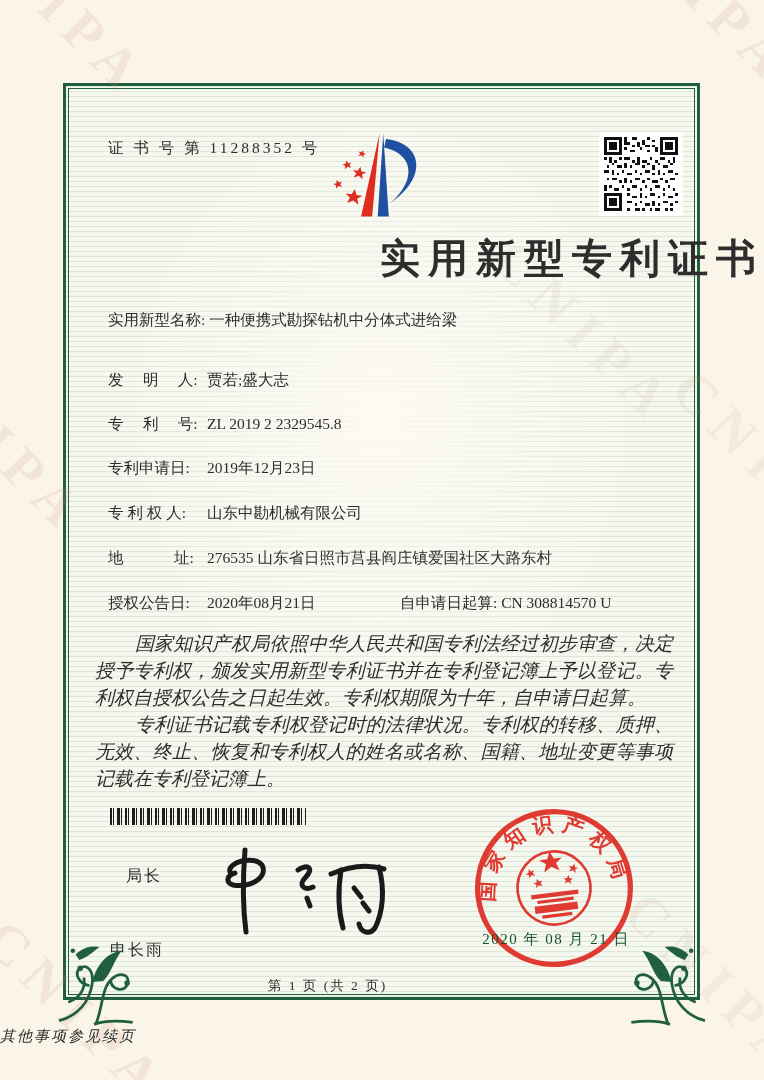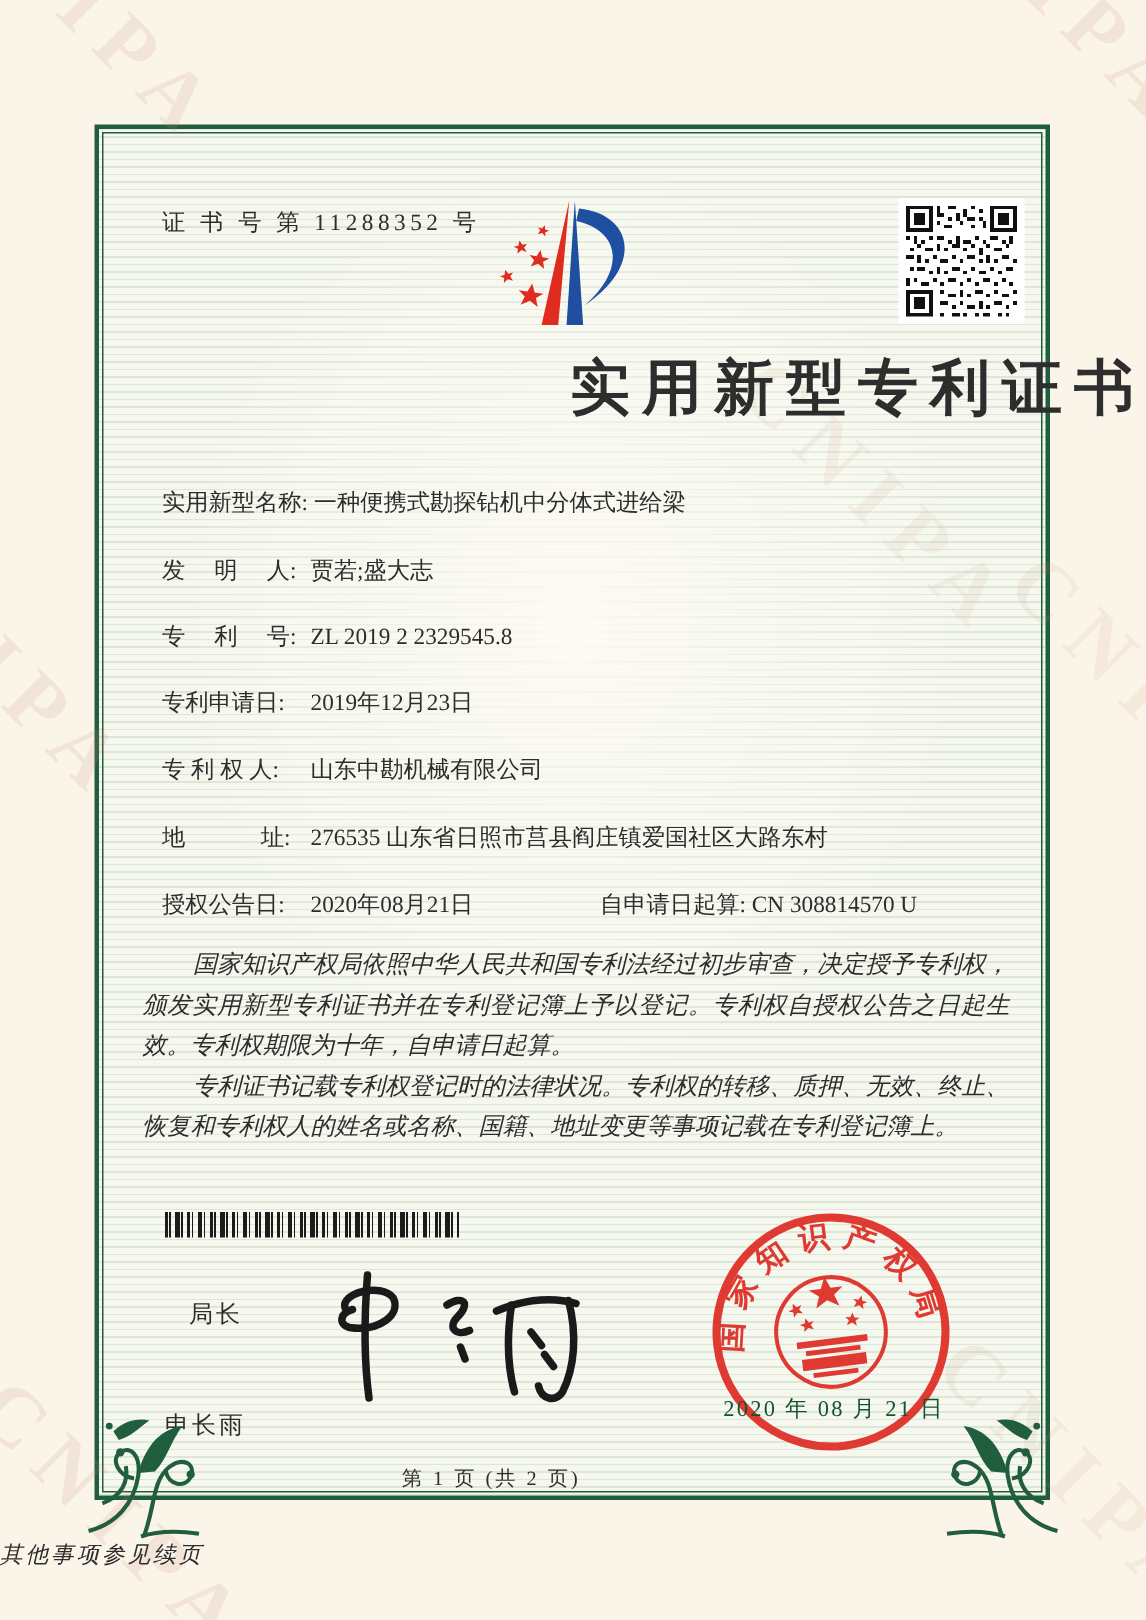--- a/index.html
+++ b/index.html
@@ -26,25 +26,25 @@
   .layer{position:absolute;z-index:3;}
   .deco{position:absolute;z-index:4;}
   
   .cert-no{left:108px;top:138px;font-size:15.5px;letter-spacing:3px;}
   .logo{left:330px;top:128px;width:112px;height:96px;}
   .qr{left:599px;top:132px;width:84px;height:84px;background:#fff;padding:5px;box-sizing:border-box;}
   .title{left:0;top:231px;width:764px;text-align:right;font-size:40px;font-weight:bold;letter-spacing:8px;}
   
   .frow{left:108px;font-size:15.5px;white-space:nowrap;}
   .f-label{display:inline-block;min-width:99px;white-space:pre;}
-  .r0{top:325px}.r1{top:370px}.r2{top:414px}.r3{top:458px}.r4{top:503px}.r5{top:548px}.r6{top:593px}
+  .r0{top:310px}.r1{top:370px}.r2{top:414px}.r3{top:458px}.r4{top:503px}.r5{top:548px}.r6{top:593px}
   .grant2{position:absolute;left:292px;top:0;white-space:nowrap;}
   .grant2 .f-label{min-width:0;}
   
-  .body-text{left:95px;top:630px;width:578px;font-size:16px;line-height:27px;
+  .body-text{left:95px;top:630px;width:578px;font-size:19px;line-height:27px;
              font-style:italic;text-align:justify;}
   .body-text p{margin:0;text-indent:2.1em;}
   
   .barcode{left:110px;top:808px;width:196px;height:17px;
     background:repeating-linear-gradient(90deg,#1c1c1c 0 2px,transparent 2px 3px,#1c1c1c 3px 4px,
       transparent 4px 7px,#1c1c1c 7px 10px,transparent 10px 11px,#1c1c1c 11px 12px,transparent 12px 15px);}
   .juzhang{left:110px;top:866px;font-size:16px;letter-spacing:2px;margin-left:16px;}
   .dname{left:110px;top:897px;font-size:16px;letter-spacing:2px;margin-top:43px;}
   .sig{left:212px;top:840px;width:190px;height:98px;}
   .seal{left:468px;top:802px;width:172px;height:172px;opacity:0.92;}

